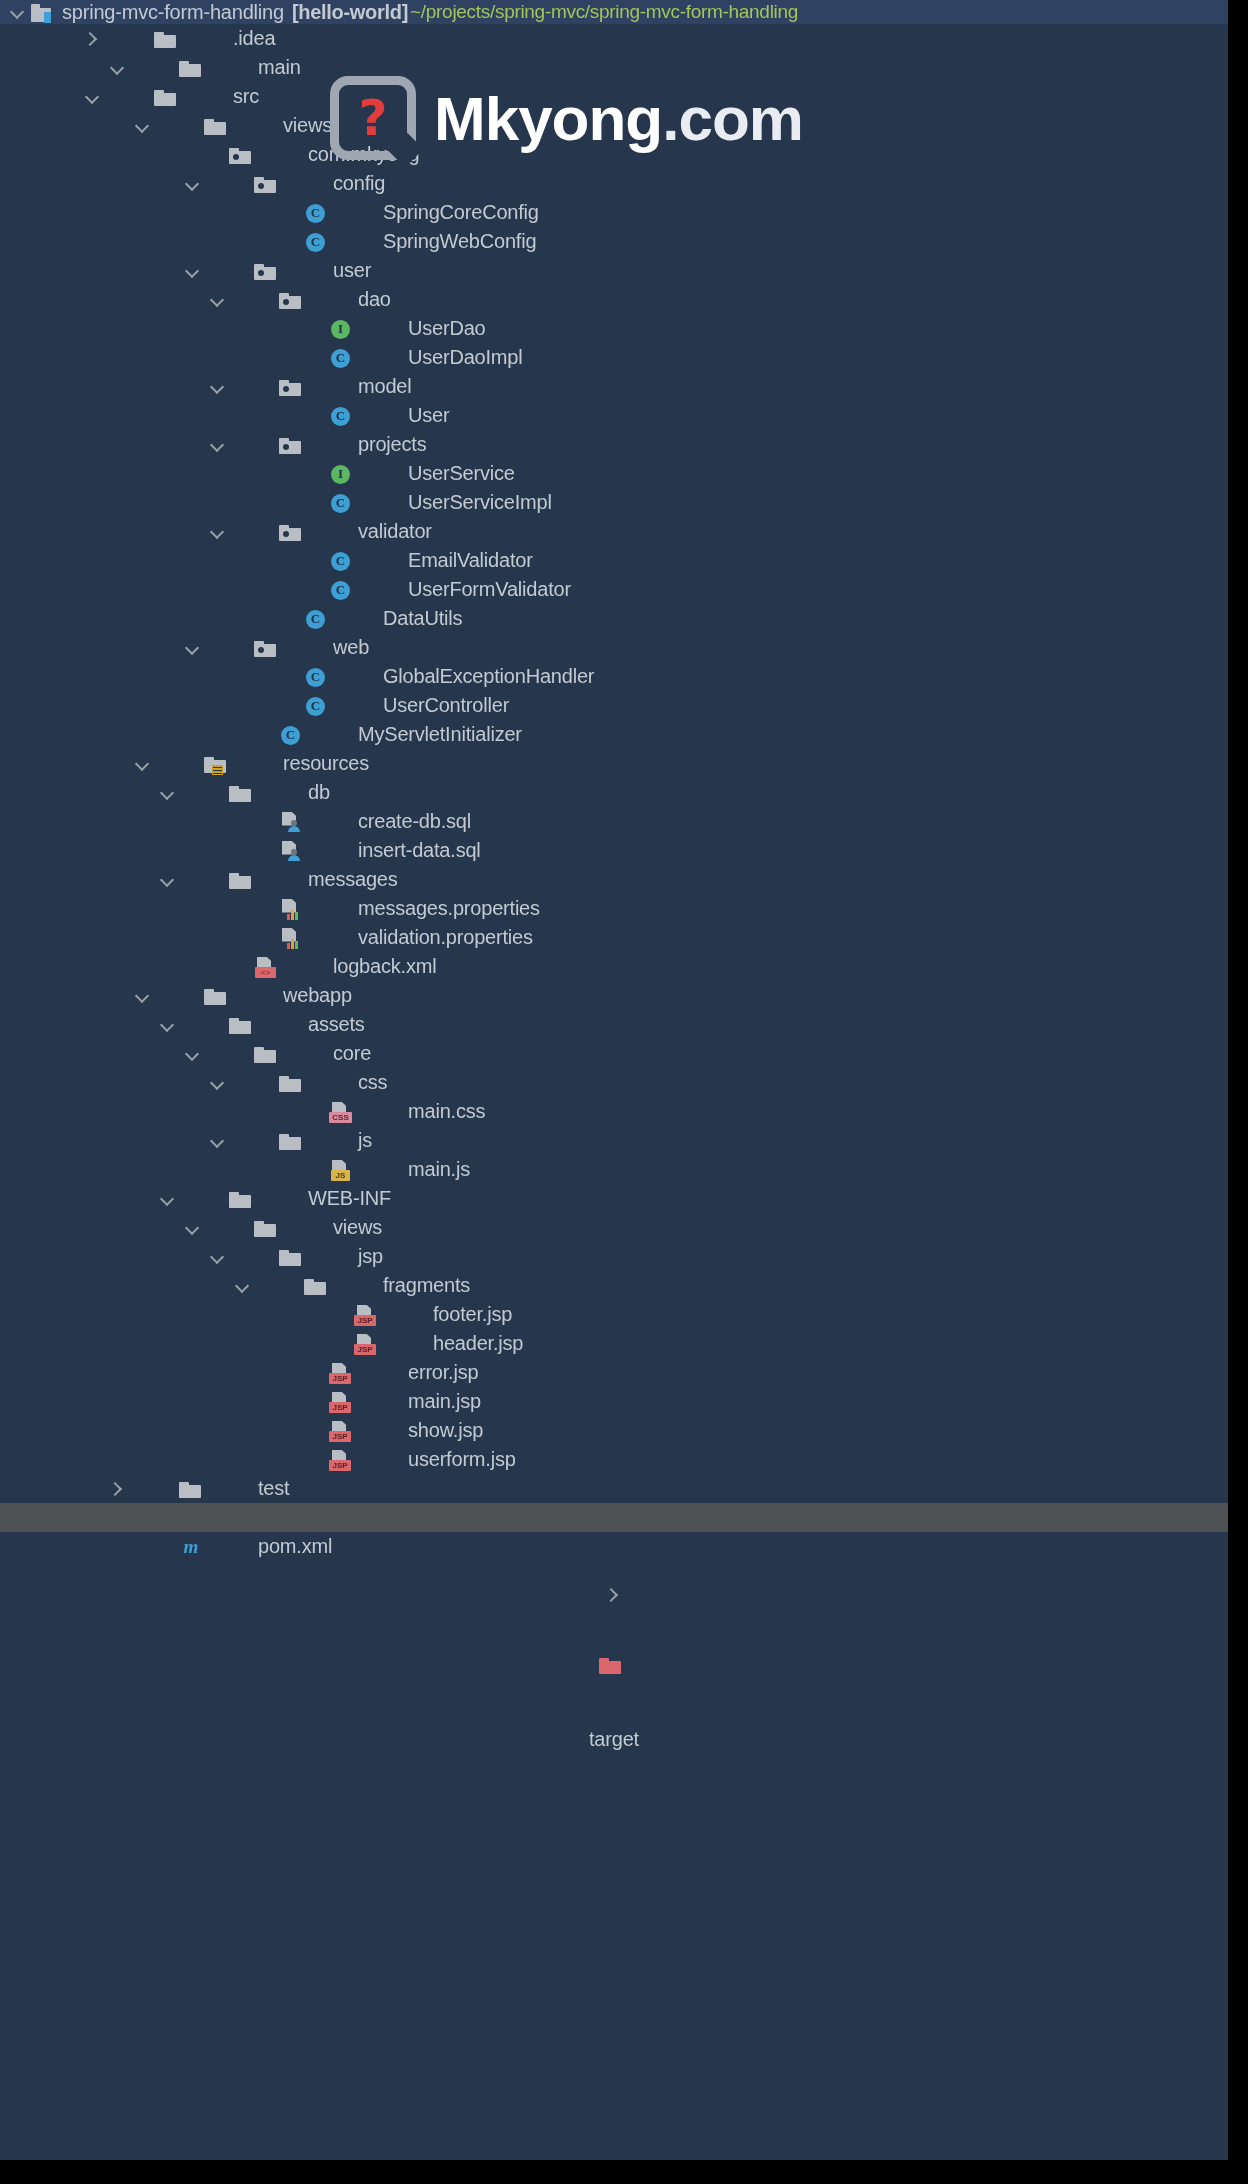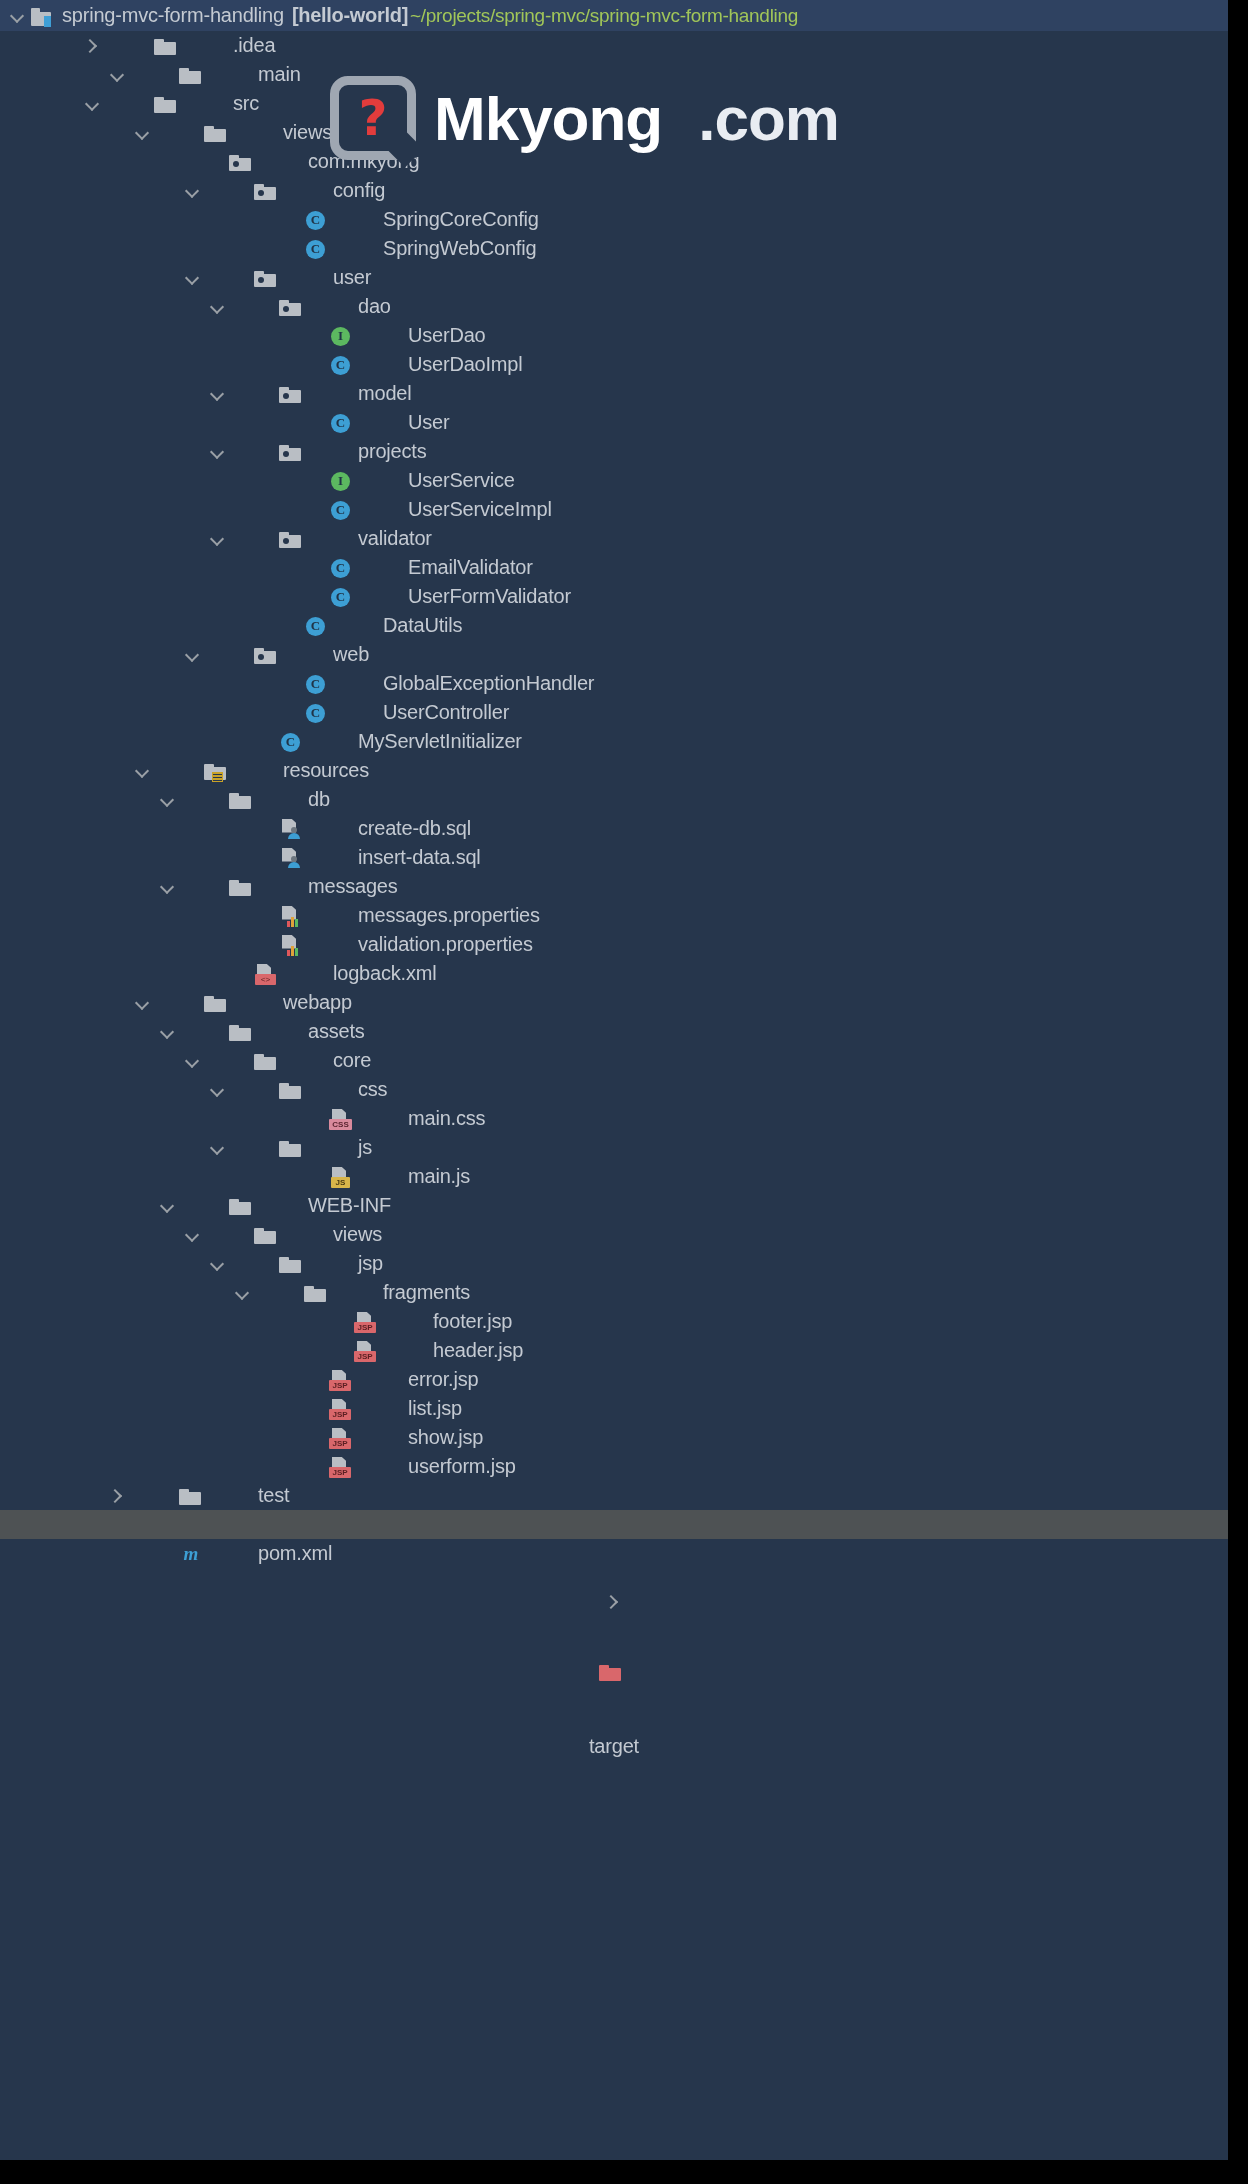--- a/index.html
+++ b/index.html
@@ -23,21 +23,21 @@
     left: 0;
     top: 0;
     width: 1228px;
     height: 2160px;
     background: #26364c;
     overflow: hidden;
   }
   
   .title-row {
     position: relative;
-    height: 31px;
+    height: 24px;
     background: #2f4261;
     display: flex;
     align-items: center;
     padding-left: 6px;
     box-sizing: border-box;
     white-space: nowrap;
   }
   .title-name {
     color: #c4cad2;
     font-size: 20px;
@@ -380,21 +380,21 @@
     bottom: -11px;
     transform: rotate(45deg);
   }
   #wm-text {
     margin-left: 18px;
     font-size: 62px;
     font-weight: bold;
     letter-spacing: -1px;
     color: #ffffff;
   }
-  #wm-text .dim { color: #e9edf2; font-weight: bold; margin-left: 36px; }
+  #wm-text .dim { color: #e9edf2; font-weight: bold; }
 </style>
 </head>
 <body>
 
 <div id="screen">
   <div id="panel">
 
     <div class="title-row">
       <span class="chev down"></span>
       <span class="icon ic-proj">
@@ -780,21 +780,21 @@
           </span>
           <span class="row-label">error.jsp</span>
         </div>
         <div class="row">
           <span style="display: inline-block; flex: 0 0 208px; height: 1px;"></span>
           <span class="chev none"></span>
           <span class="icon ic-jsp">
             <span class="page small"></span>
             <span class="badge-jsp">JSP</span>
           </span>
-          <span class="row-label">list.jsp</span>
+          <span class="row-label">main.jsp</span>
         </div>
         <div class="row">
           <span style="display: inline-block; flex: 0 0 208px; height: 1px;"></span>
           <span class="chev none"></span>
           <span class="icon ic-jsp">
             <span class="page small"></span>
             <span class="badge-jsp">JSP</span>
           </span>
           <span class="row-label">show.jsp</span>
         </div>

